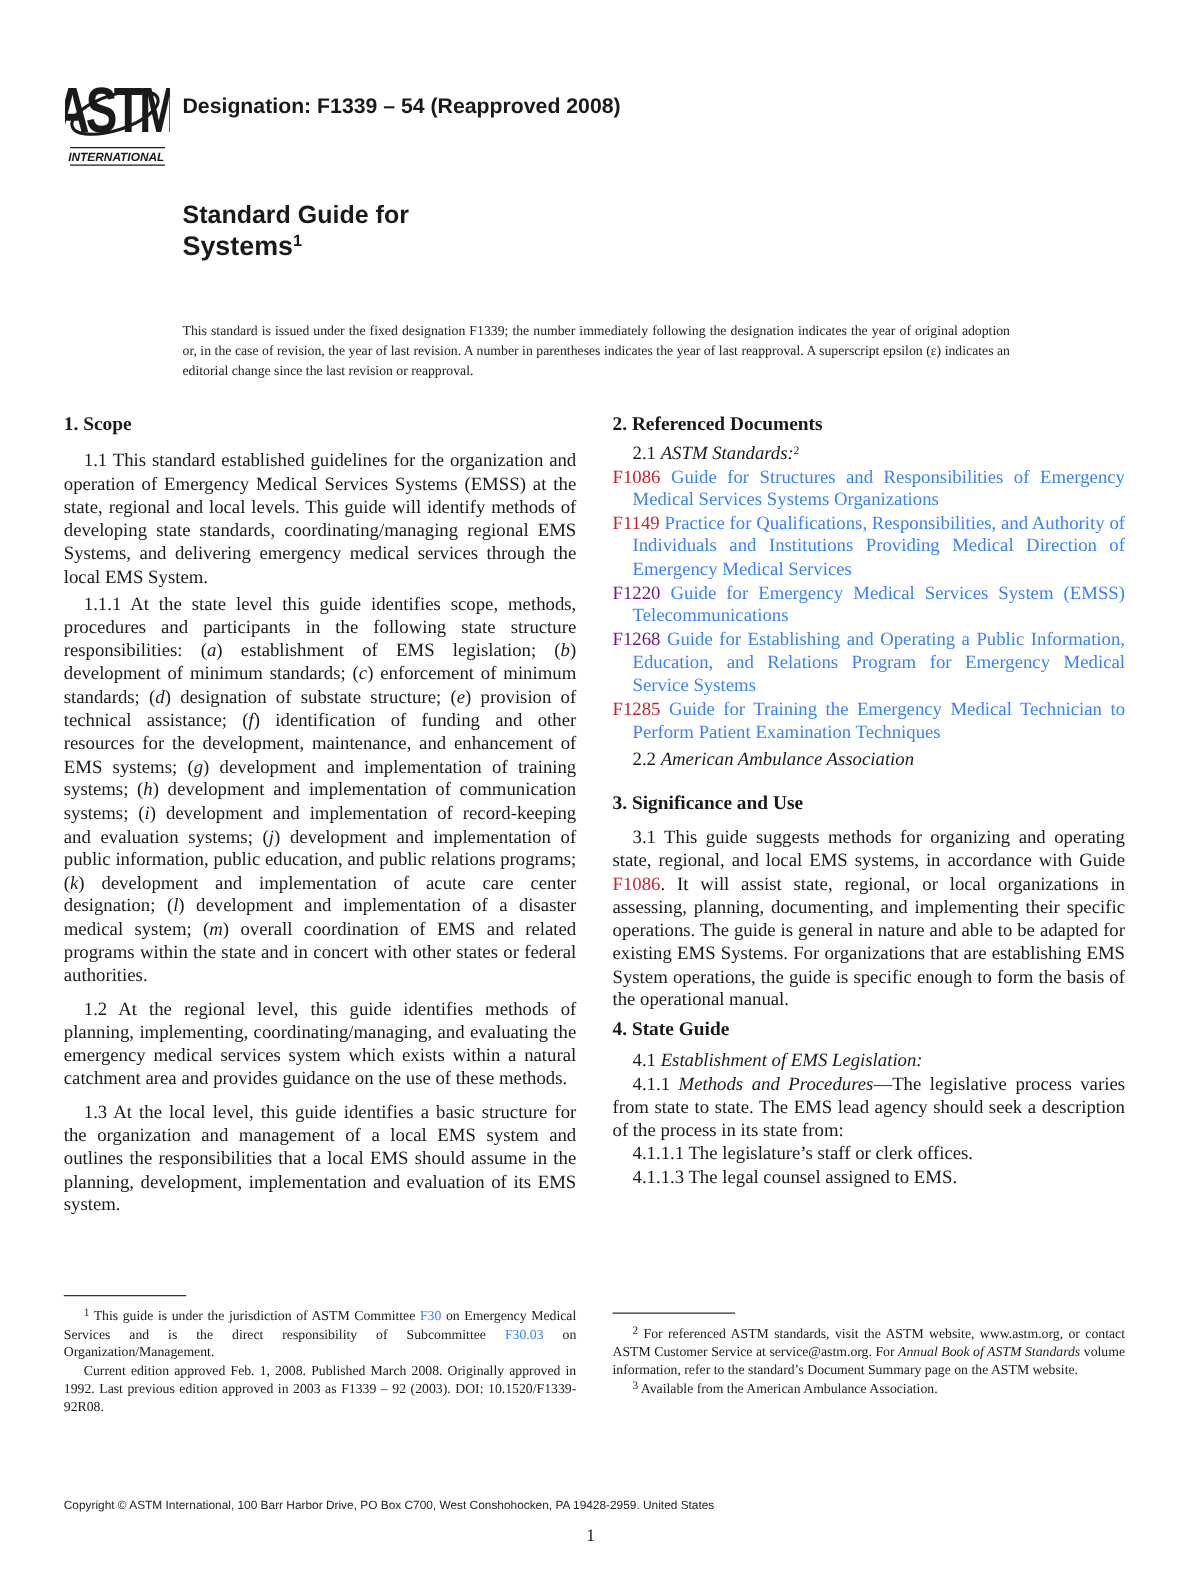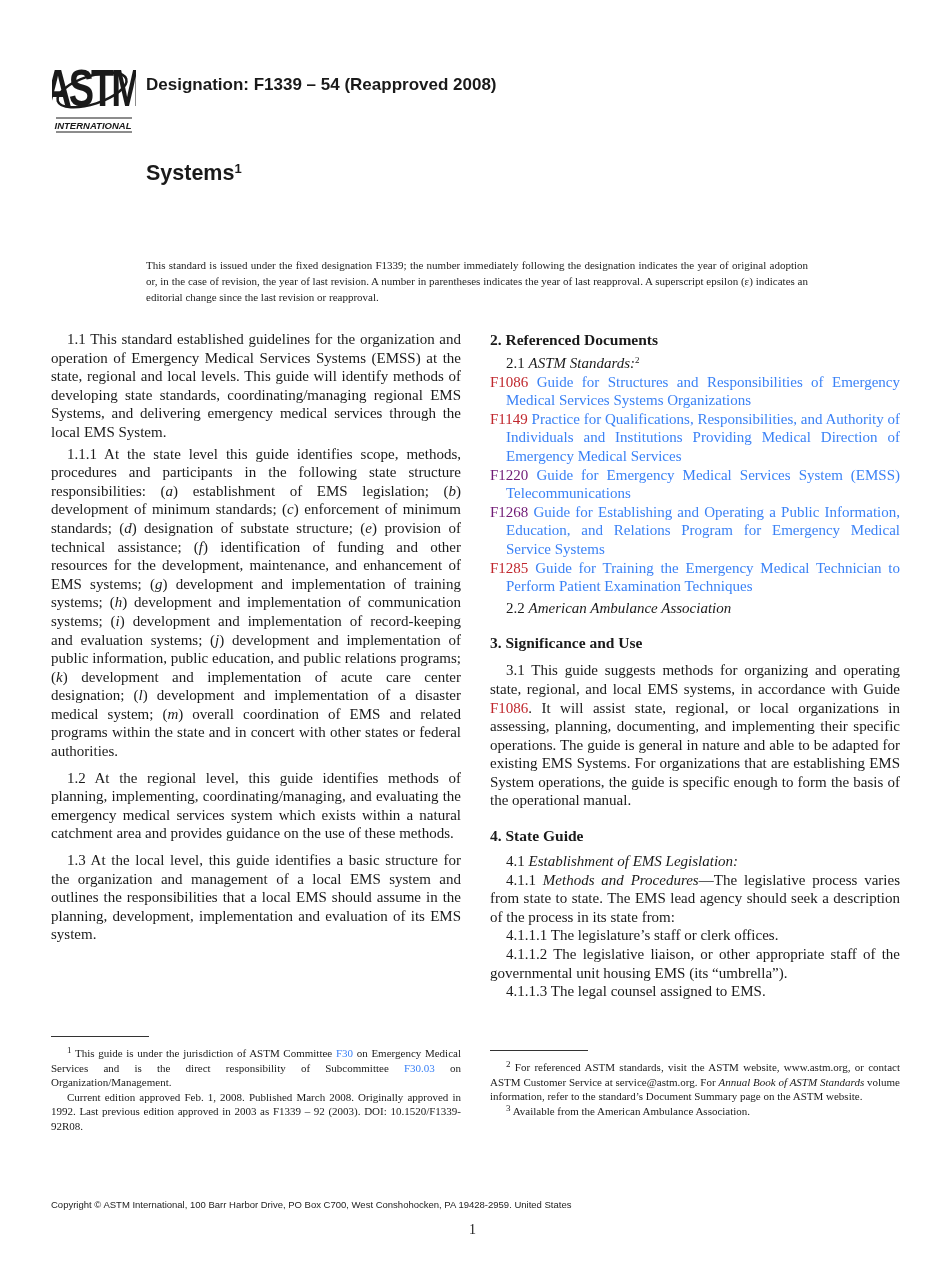--- a/index.html
+++ b/index.html
@@ -40,26 +40,28 @@
     <text x="40" y="50" text-anchor="middle" font-family="Liberation Sans, sans-serif" font-weight="bold" font-size="38" fill="#1a1a1a" letter-spacing="-3" transform="scale(1,1.35) translate(0,-13)">ASTM</text>
     <line x1="4" y1="62" x2="80" y2="62" stroke="#1a1a1a" stroke-width="1"></line>
     <text x="41" y="73" text-anchor="middle" font-family="Liberation Sans, sans-serif" font-weight="bold" font-style="italic" font-size="9.5" fill="#1a1a1a">INTERNATIONAL</text>
     <line x1="4" y1="76" x2="80" y2="76" stroke="#1a1a1a" stroke-width="1"></line>
   </svg>
 </div>
 
 <div class="designation">Designation: F1339 – 54 (Reapproved 2008)</div>
 
 <div class="title-block">
+  <div class="l1">Standard Guide for</div>
   <div class="l2"><span>Systems</span><sup>1</sup></div>
 </div>
 
 <div class="preamble">This standard is issued under the fixed designation F1339; the number immediately following the designation indicates the year of original adoption or, in the case of revision, the year of last revision. A number in parentheses indicates the year of last reapproval. A superscript epsilon (ε) indicates an editorial change since the last revision or reapproval.</div>
 
 <div class="col left">
+  <h2>1.  Scope</h2>
   <p class="para">1.1  This standard established guidelines for the organization and operation of Emergency Medical Services Systems (EMSS) at the state, regional and local levels. This guide will identify methods of developing state standards, coordinating/managing regional EMS Systems, and delivering emergency medical services through the local EMS System.</p>
   <p class="para" style="margin-top:3px"><span>1.1.1  At the state level this guide identifies scope, methods, procedures and participants in the following state structure responsibilities: (</span><i>a</i><span>) establishment of EMS legislation; (</span><i>b</i><span>) development of minimum standards; (</span><i>c</i><span>) enforcement of minimum standards; (</span><i>d</i><span>) designation of substate structure; (</span><i>e</i><span>) provision of technical assistance; (</span><i>f</i><span>) identification of funding and other resources for the development, maintenance, and enhancement of EMS systems; (</span><i>g</i><span>) development and implementation of training systems; (</span><i>h</i><span>) development and implementation of communication systems; (</span><i>i</i><span>) development and implementation of record-keeping and evaluation systems; (</span><i>j</i><span>) development and implementation of public information, public education, and public relations programs; (</span><i>k</i><span>) development and implementation of acute care center designation; (</span><i>l</i><span>) development and implementation of a disaster medical system; (</span><i>m</i><span>) overall coordination of EMS and related programs within the state and in concert with other states or federal authorities.</span></p>
   <p class="para gap">1.2  At the regional level, this guide identifies methods of planning, implementing, coordinating/managing, and evaluating the emergency medical services system which exists within a natural catchment area and provides guidance on the use of these methods.</p>
   <p class="para gap">1.3  At the local level, this guide identifies a basic structure for the organization and management of a local EMS system and outlines the responsibilities that a local EMS should assume in the planning, development, implementation and evaluation of its EMS system.</p>
 </div>
 
 <div class="col right">
   <h2 style="margin-bottom:4px">2.  Referenced Documents</h2>
   <p class="para"><span>2.1 </span><i>ASTM Standards:</i><sup class="fn">2</sup></p>
   <div>
@@ -67,25 +69,24 @@
     <p class="ref" style="margin-left:0;padding-left:16px"><span class="ref-code-red">F1149</span> <span class="link">Practice for Qualifications, Responsibilities, and Authority of Individuals and Institutions Providing Medical Direction of Emergency Medical Services</span></p>
     <p class="ref" style="margin-left:0;padding-left:16px"><span class="ref-code-black">F1220</span> <span class="link">Guide for Emergency Medical Services System (EMSS) Telecommunications</span></p>
     <p class="ref" style="margin-left:0;padding-left:16px"><span class="ref-code-black">F1268</span> <span class="link">Guide for Establishing and Operating a Public Information, Education, and Relations Program for Emergency Medical Service Systems</span></p>
     <p class="ref" style="margin-left:0;padding-left:16px"><span class="ref-code-red">F1285</span> <span class="link">Guide for Training the Emergency Medical Technician to Perform Patient Examination Techniques</span></p>
   </div>
   <p class="para" style="margin-top:3px"><span>2.2 </span><i>American Ambulance Association</i></p>
 
   <h2 class="sec" style="margin-top:16px;margin-bottom:8px">3.  Significance and Use</h2>
   <p class="para"><span>3.1  This guide suggests methods for organizing and operating state, regional, and local EMS systems, in accordance with Guide </span><span class="red">F1086</span><span>. It will assist state, regional, or local organizations in assessing, planning, documenting, and implementing their specific operations. The guide is general in nature and able to be adapted for existing EMS Systems. For organizations that are establishing EMS System operations, the guide is specific enough to form the basis of the operational manual.</span></p>
 
-  <h2 class="sec" style="margin-top:16px;margin-bottom:6px">4.  State Guide</h2>
+  <h2 class="sec" style="margin-top:4px;margin-bottom:6px">4.  State Guide</h2>
   <p class="para"><span>4.1  </span><i>Establishment of EMS Legislation:</i></p>
   <p class="para"><span>4.1.1  </span><i>Methods and Procedures</i><span>—The legislative process varies from state to state. The EMS lead agency should seek a description of the process in its state from:</span></p>
   <p class="para">4.1.1.1  The legislature’s staff or clerk offices.</p>
-  <p class="para">4.1.1.2  The legislative liaison, or other appropriate staff of the governmental unit housing EMS (its “umbrella”).</p>
   <p class="para">4.1.1.3  The legal counsel assigned to EMS.</p>
 </div>
 
 <div class="fn-rule" style="left:51px;top:1036px"></div>
 <div class="footnotes" style="left:51px;top:1046px">
   <p><sup class="fn">1</sup><span> This guide is under the jurisdiction of ASTM Committee </span><span class="link">F30</span><span> on Emergency Medical Services and is the direct responsibility of Subcommittee </span><span class="link">F30.03</span><span> on Organization/Management.</span></p>
   <p>Current edition approved Feb. 1, 2008. Published March 2008. Originally approved in 1992. Last previous edition approved in 2003 as F1339 – 92 (2003). DOI: 10.1520/F1339-92R08.</p>
 </div>
 
 <div class="fn-rule" style="left:490px;top:1050px"></div>

